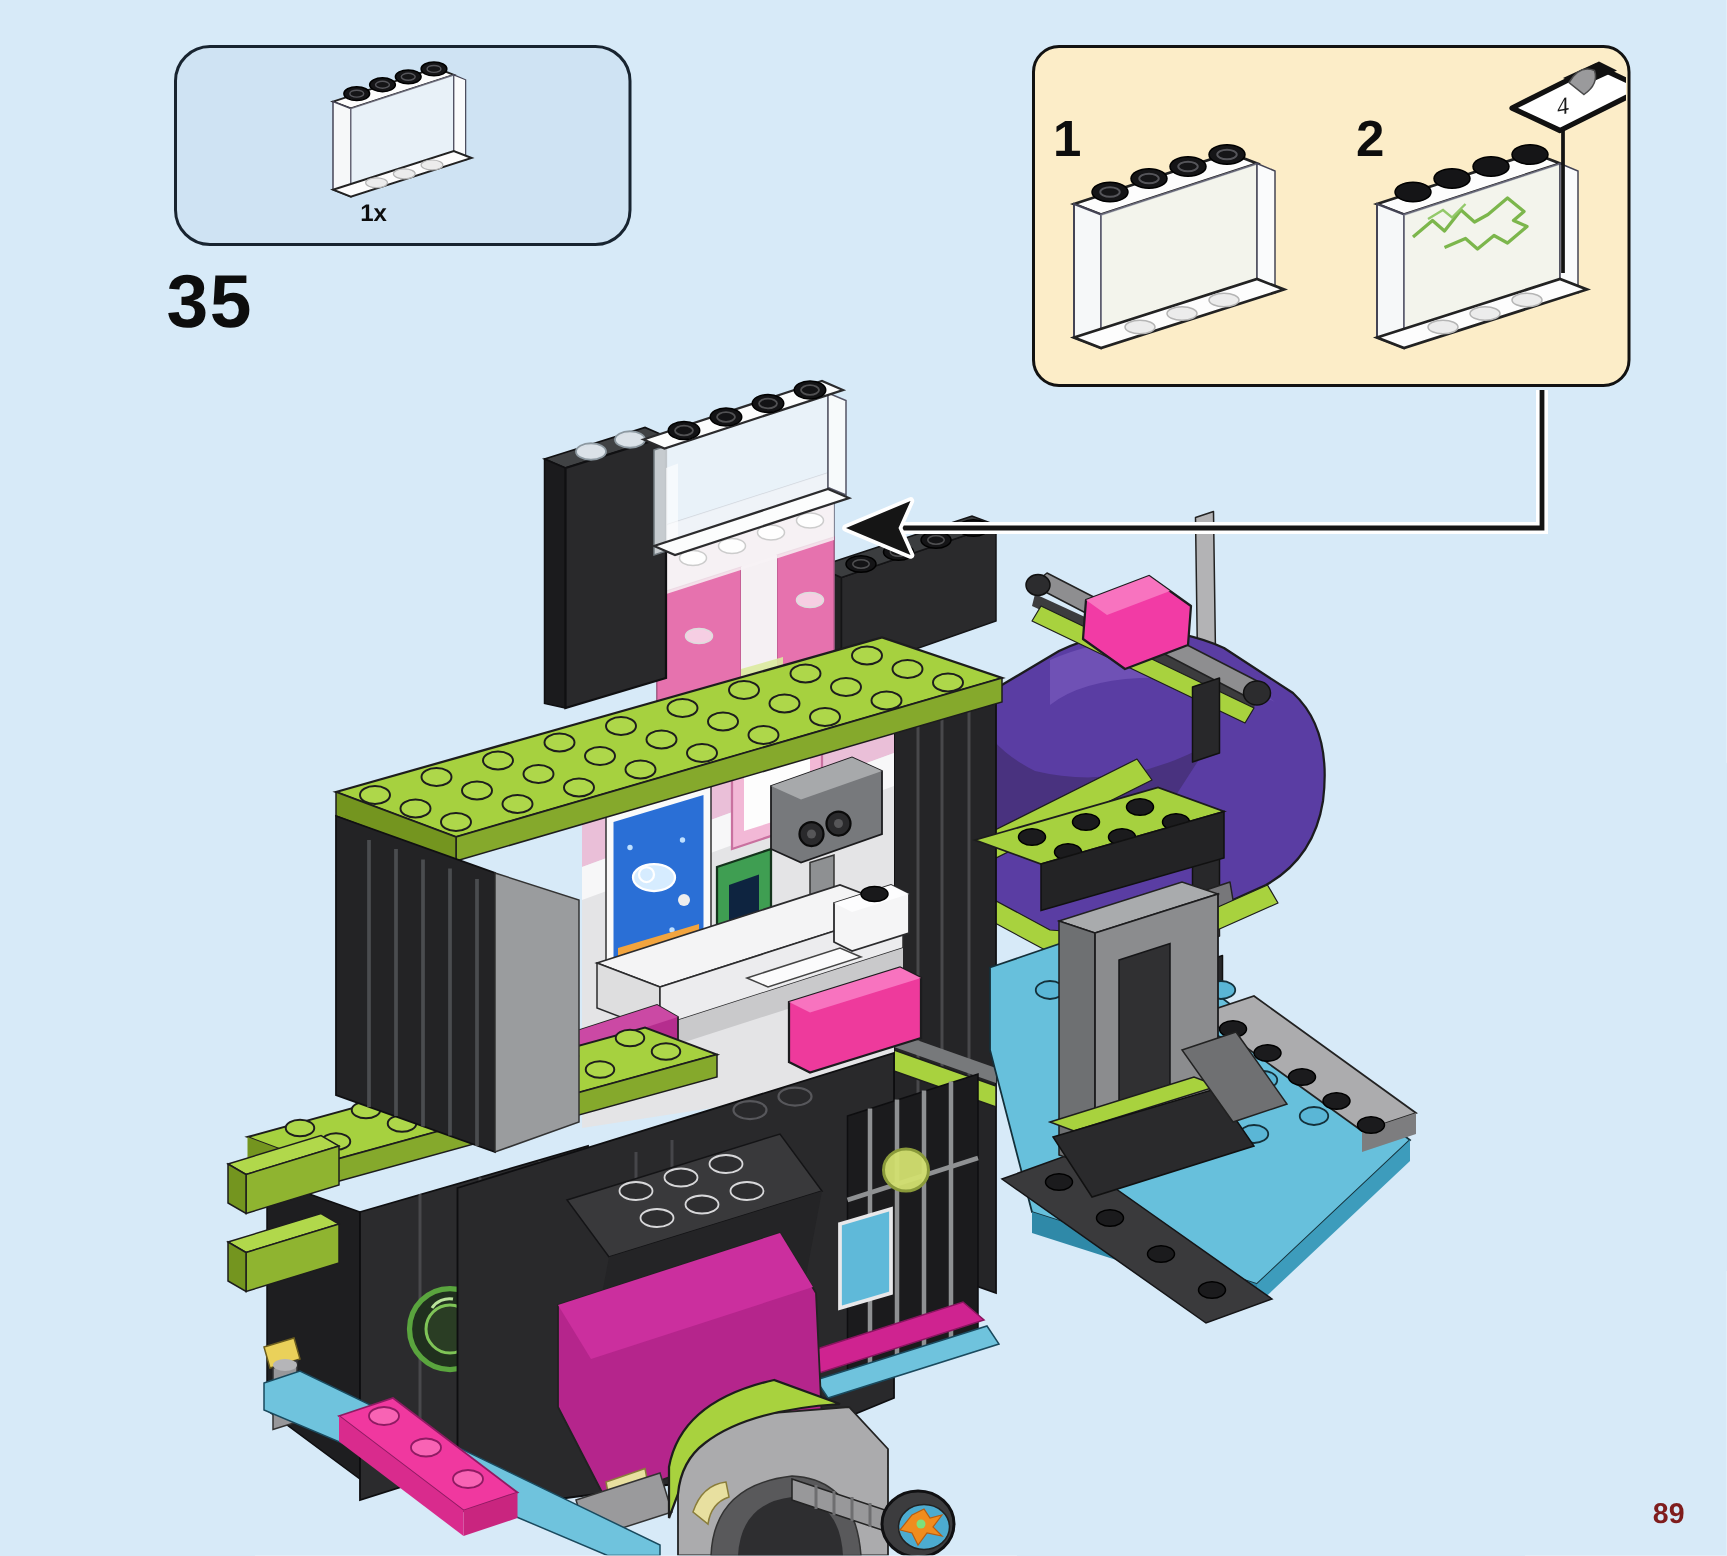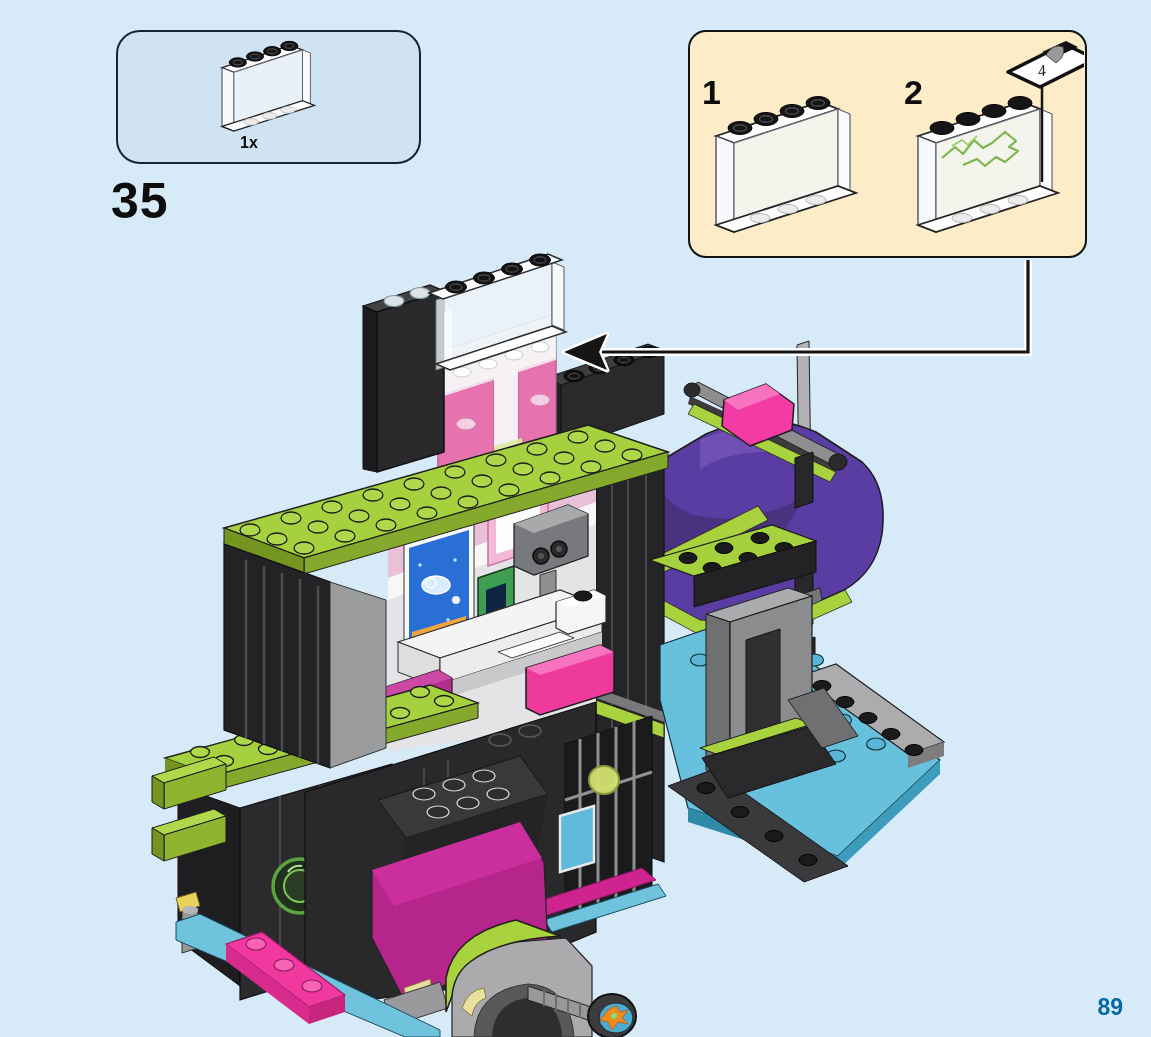--- a/index.html
+++ b/index.html
@@ -21,21 +21,21 @@
     font-size:50px; font-weight:bold; color:#0d0d0d; letter-spacing:1px;
   }
   .callout{
     position:absolute; left:688px; top:30px; width:399px; height:228px;
     background:#fcedc8; border:2.5px solid #121212; border-radius:18px;
     box-sizing:border-box;
   }
   .callout svg{position:absolute; left:0; top:0;}
   .page-number{
     position:absolute; right:28px; bottom:16px;
-    font-size:23px; font-weight:bold; color:#0369a1;
+    font-size:19px; font-weight:bold; color:#7f1d1d;
   }
   .overlay{position:absolute; left:0; top:0;}
   svg text.big-num{font-family:"Liberation Sans",sans-serif; font-size:34px; font-weight:bold; fill:#0d0d0d;}
   svg text.sticker-num{font-family:"Liberation Serif",serif; font-size:16px; font-style:italic; fill:#1a1a1a;}
 </style>
 </head>
 <body>
 
 <div class="page">
 

